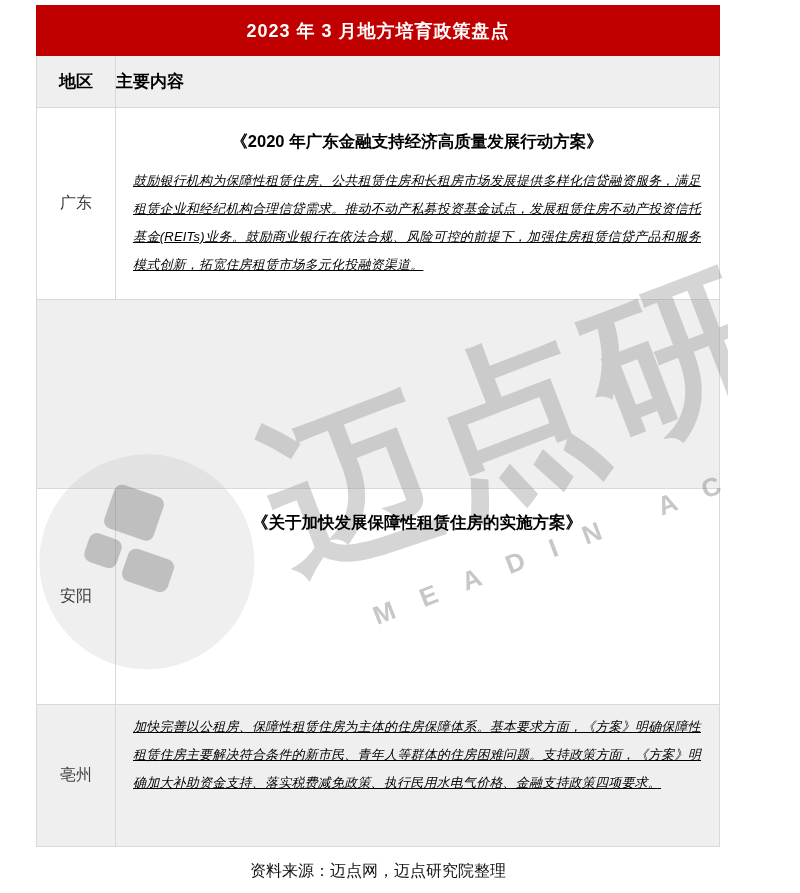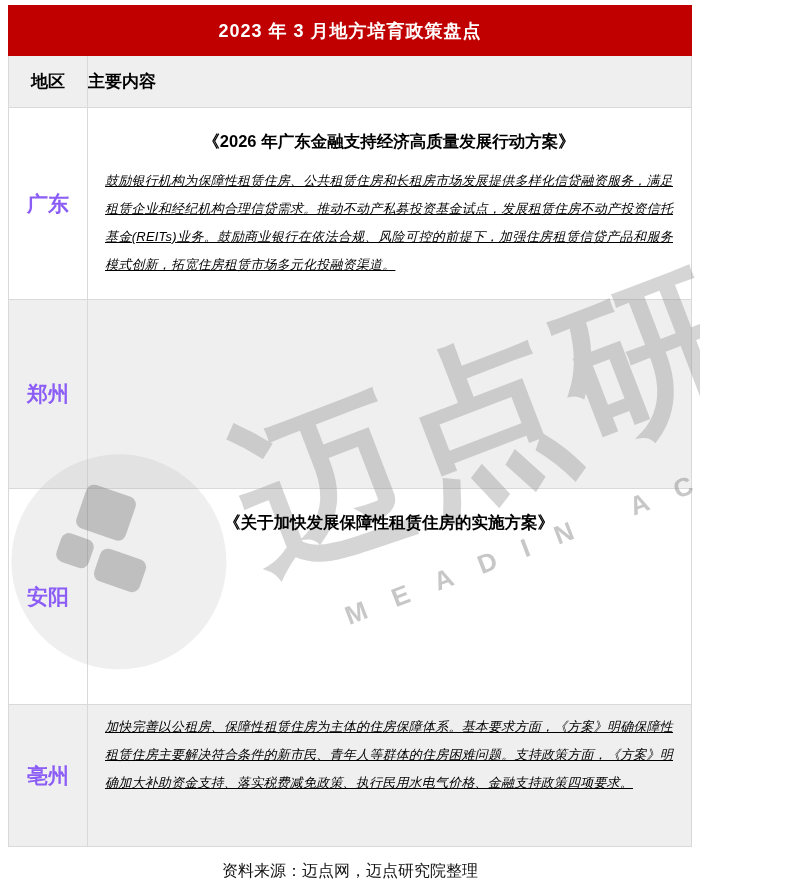--- a/index.html
+++ b/index.html
@@ -1,21 +1,21 @@
 <!DOCTYPE html>
 <html><head>
 <meta charset="utf-8">
 <style>
   html,body{margin:0;padding:0;}
   body{
     width:800px;height:893px;background:#ffffff;
     font-family:"Liberation Sans","DejaVu Sans",sans-serif;
     color:#000;overflow:hidden;position:relative;
   }
-  .page{position:relative;width:700px;height:893px;overflow:hidden;}
+  .page{position:relative;width:700px;height:893px;overflow:hidden;margin-left:28px;}
 
   
   .banner{
     margin:5px 8px 0 8px;height:51px;background:#C00000;
     display:flex;align-items:center;justify-content:center;
   }
   .banner .txt{
     color:#ffffff;font-size:18px;font-weight:700;letter-spacing:1px;
     position:relative;z-index:10;
   }
@@ -36,21 +36,21 @@
   .row-gd{min-height:191px;background:#ffffff;}
   .row-zz{min-height:188px;background:#EFEFEF;}
   .row-ay{min-height:215px;background:#ffffff;}
   .row-bz{min-height:141px;background:#EFEFEF;}
 
   .region-cell{
     width:78px;flex:0 0 78px;border-right:1px solid #D9D9D9;
     display:flex;align-items:center;justify-content:center;
   }
   .region-label{
-    color:#8b5cf6;font-size:21px;font-weight:700;
+    color:#404040;font-size:16px;font-weight:400;
     position:relative;z-index:10;
   }
   .content-cell{flex:1;padding:8px 18px 6px 17px;}
   .policy-title{
     font-size:16.5px;font-weight:700;text-align:center;
     line-height:34px;margin:8px 0 9px 0;
     position:relative;z-index:10;
   }
   .policy-title.title-tall{line-height:56px;margin:0 0 2px 0;}
   .policy-body{
@@ -114,29 +114,26 @@
       <div class="content-col">
         <span class="txt">主要内容</span>
       </div>
     </div>
 
     <div class="row row-gd">
       <div class="region-cell">
         <span class="region-label">广东</span>
       </div>
       <div class="content-cell">
-        <div class="policy-title">《2026 年广东金融支持经济高质量发展行动方案》</div>
+        <div class="policy-title">《2020 年广东金融支持经济高质量发展行动方案》</div>
         <div class="policy-body">鼓励银行机构为保障性租赁住房、公共租赁住房和长租房市场发展提供多样化信贷融资服务，满足租赁企业和经纪机构合理信贷需求。推动不动产私募投资基金试点，发展租赁住房不动产投资信托基金(REITs)业务。鼓励商业银行在依法合规、风险可控的前提下，加强住房租赁信贷产品和服务模式创新，拓宽住房租赁市场多元化投融资渠道。</div>
       </div>
     </div>
 
     <div class="row row-zz">
-      <div class="region-cell">
-        <span class="region-label">郑州</span>
-      </div>
     </div>
 
     <div class="row row-ay">
       <div class="region-cell">
         <span class="region-label">安阳</span>
       </div>
       <div class="content-cell">
         <div class="policy-title">《关于加快发展保障性租赁住房的实施方案》</div>
       </div>
     </div>

